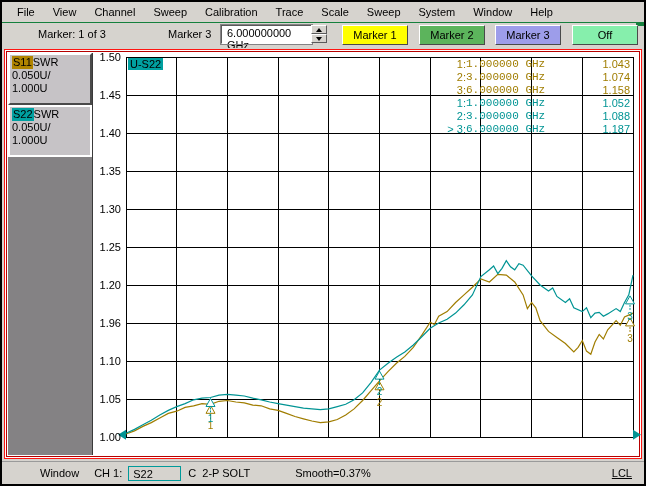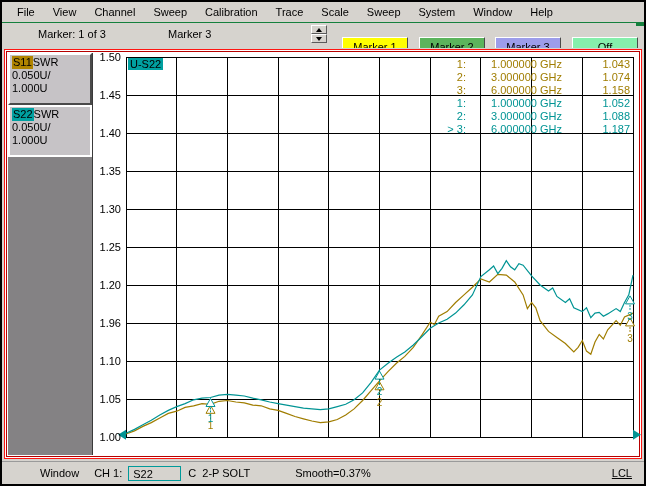--- a/index.html
+++ b/index.html
@@ -21,21 +21,21 @@
   .tb-field{position:absolute;left:219px;top:2px;width:84px;height:16px;background:#fff;
             border:1px solid;border-color:#5a5a5a #fff #fff #5a5a5a;outline:1px solid #848284;
             padding:1px 0 0 5px;}
   .spinner{position:absolute;left:309px;top:2px;width:16px;height:19px;}
   .spin-btn{width:16px;height:9px;background:#d6d3ce;border:1px solid;box-sizing:border-box;
             border-color:#fff #5a5a5a #5a5a5a #fff;position:relative;}
   .spin-btn .arr{position:absolute;left:4px;width:0;height:0;border-left:3px solid transparent;border-right:3px solid transparent;}
   .spin-up .arr{top:2px;border-bottom:4px solid #000;}
   .spin-dn .arr{top:2px;border-top:4px solid #000;}
   .tb-btn{position:absolute;top:2px;width:66px;height:20px;border:1px solid;box-sizing:border-box;
-          border-color:#fff #4a4a4a #4a4a4a #fff;text-align:center;padding-top:3px;cursor:default;margin-top:12px;}
+          border-color:#fff #4a4a4a #4a4a4a #fff;text-align:center;padding-top:3px;cursor:default;}
 
   
   .main{position:absolute;left:0;top:46px;right:0;bottom:22px;background:#d6d3ce;}
   .redouter{position:absolute;left:2px;top:1px;right:2px;bottom:3px;background:#fff;
             border:1px solid #ff1511;padding:0;}
   .redinner{position:absolute;left:1px;top:1px;right:1px;bottom:1px;border:1px solid #b60000;background:#fff;}
   .content{position:absolute;left:1px;top:1px;right:1px;bottom:1px;display:flex;}
   .sidebar{flex:0 0 84px;background:#848284;border-right:1px solid #3a3a3a;}
   .trace-box{width:100%;height:52px;box-sizing:border-box;background:#c6c3c6;
              border:2px solid;border-color:#fff #4a4a4a #4a4a4a #fff;padding:1px 2px;line-height:13px;}
@@ -43,21 +43,21 @@
   .trace-chip{display:inline-block;padding:0 1px;}
   .plotarea{position:relative;flex:1;background:#fff;}
   .plotarea svg{position:absolute;left:0;top:0;}
 
   .chip{position:absolute;left:35px;top:5px;padding:0 2px;background:#00a0a0;color:#000;}
   .ytick{position:absolute;width:28px;text-align:right;left:0;}
 
   .readouts{position:absolute;top:5px;left:337px;width:200px;}
   .ro-row{display:flex;height:13px;line-height:13px;}
   .ro-lab{flex:0 0 36px;text-align:right;}
-  .ro-frq{flex:0 0 96px;text-align:right;}
+  .ro-frq{flex:0 0 96px;text-align:left;font-family:Liberation Mono, monospace;}
   .ro-val{flex:1;text-align:right;}
 
   .startstop{position:absolute;left:2px;right:12px;top:387px;height:15px;display:flex;align-items:center;}
   .dash{height:2px;align-self:center;margin-top:1px;}
   .stoptxt{margin-left:auto;}
 
   
   .statusbar{position:absolute;left:0;right:0;bottom:0;height:22px;background:#d6d3ce;
              border-top:1px solid #9a9a9a;display:flex;align-items:center;}
   .sb-status{margin-left:38px;}
@@ -83,20 +83,21 @@
       <span class="menu-item">Scale</span>
       <span class="menu-item">Sweep</span>
       <span class="menu-item">System</span>
       <span class="menu-item">Window</span>
       <span class="menu-item">Help</span>
     </div>
 
   <div class="toolbar">
     <span class="tb-status">Marker: 1 of 3</span>
     <span class="tb-label">Marker 3</span>
+    <div class="tb-field">6.000000000 GHz</div>
     <div class="spinner">
       <div class="spin-btn spin-up">
           <span class="arr"></span>
         </div>
       <div class="spin-btn spin-dn">
           <span class="arr"></span>
         </div>
     </div>
     <div id="tb-buttons">
         <div class="tb-btn" style="left: 340px; background: rgb(255, 255, 0);">Marker 1</div>

